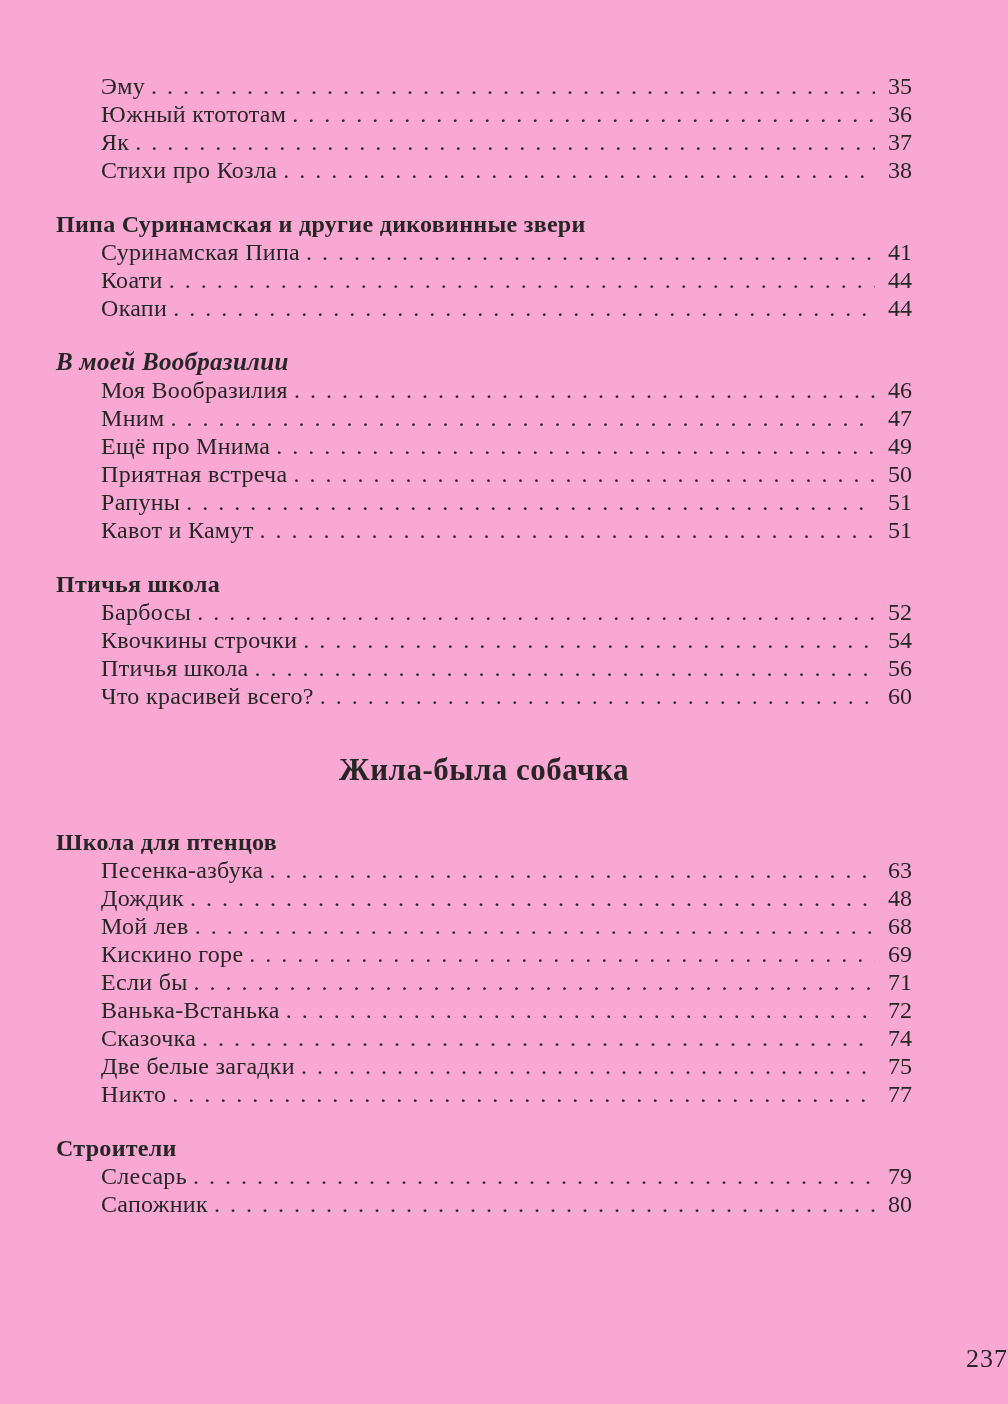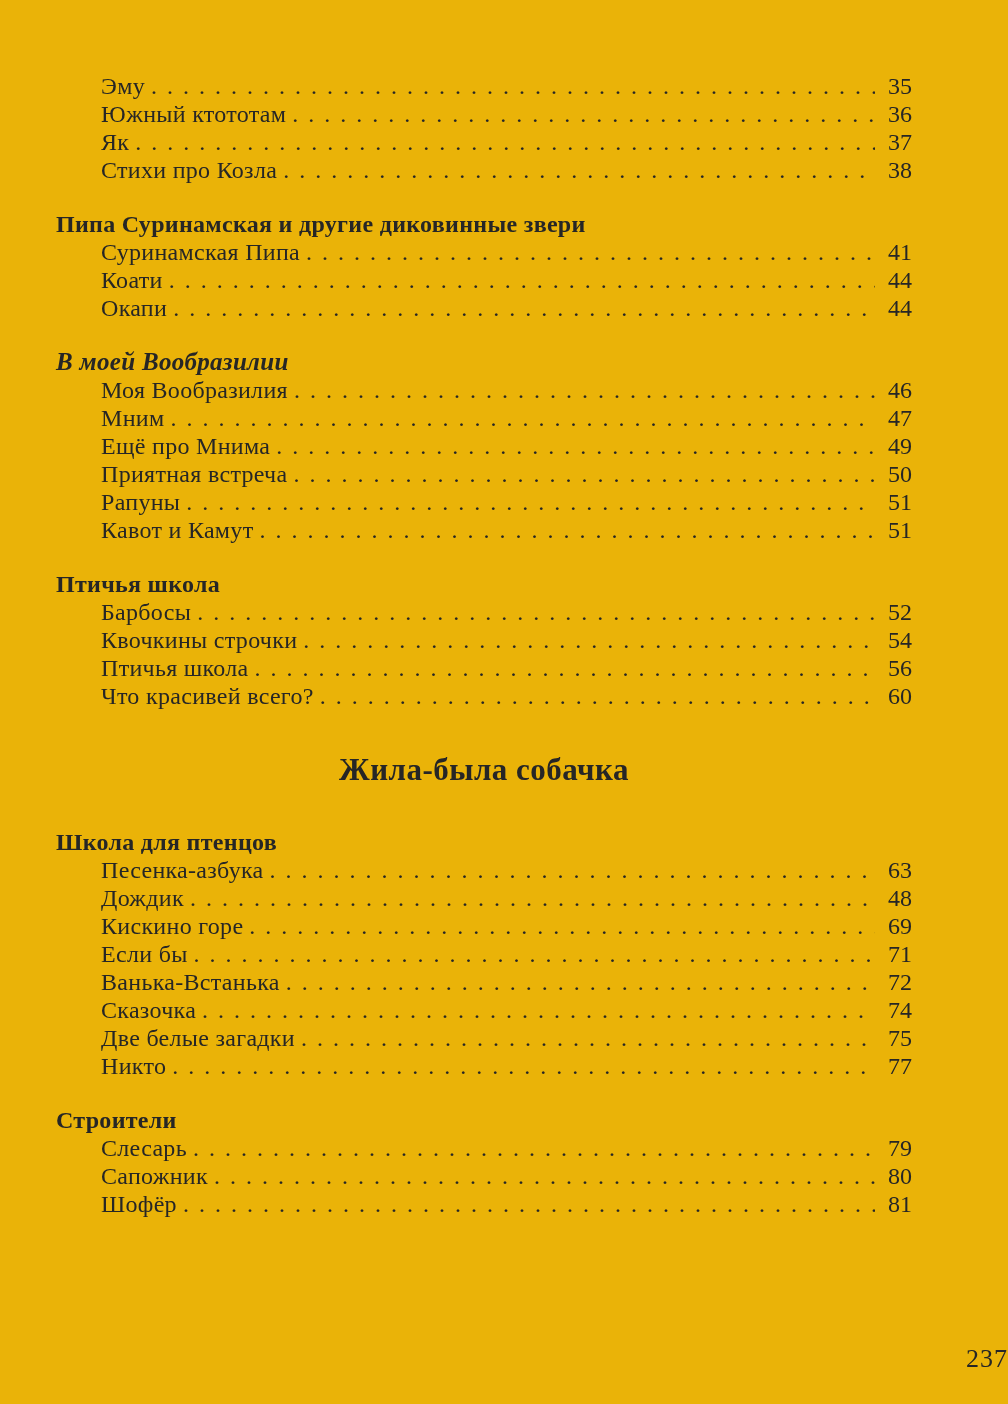--- a/index.html
+++ b/index.html
@@ -5,21 +5,21 @@
   html, body {
     margin: 0;
     padding: 0;
     background: #e8e8e6;
   }
   .page {
     position: relative;
     width: 1008px;
     height: 1404px;
     margin: 0 auto;
-    background: #eab308;
+    background: #f9a8d4;
     color: #262626;
     font-family: "Liberation Serif", "DejaVu Serif", serif;
     overflow: hidden;
     box-sizing: border-box;
   }
   .toc {
     position: absolute;
     top: 72px;
     left: 56px;
     right: 96px;
@@ -195,20 +195,25 @@
           <span class="entry-title">Песенка-азбука</span>
           <span class="dots"></span>
           <span class="entry-page">63</span>
         </div>
         <div class="entry">
           <span class="entry-title">Дождик</span>
           <span class="dots"></span>
           <span class="entry-page">48</span>
         </div>
         <div class="entry">
+          <span class="entry-title">Мой лев</span>
+          <span class="dots"></span>
+          <span class="entry-page">68</span>
+        </div>
+        <div class="entry">
           <span class="entry-title">Кискино горе</span>
           <span class="dots"></span>
           <span class="entry-page">69</span>
         </div>
         <div class="entry">
           <span class="entry-title">Если бы</span>
           <span class="dots"></span>
           <span class="entry-page">71</span>
         </div>
         <div class="entry">
@@ -236,22 +241,17 @@
         <div class="section-heading">Строители</div>
         <div class="entry">
           <span class="entry-title">Слесарь</span>
           <span class="dots"></span>
           <span class="entry-page">79</span>
         </div>
         <div class="entry">
           <span class="entry-title">Сапожник</span>
           <span class="dots"></span>
           <span class="entry-page">80</span>
-        </div>
-        <div class="entry">
-          <span class="entry-title">Шофёр</span>
-          <span class="dots"></span>
-          <span class="entry-page">81</span>
         </div>
       </div>
     </div>
   <div class="footer-page-number">237</div>
 </div>
 
 </body></html>

